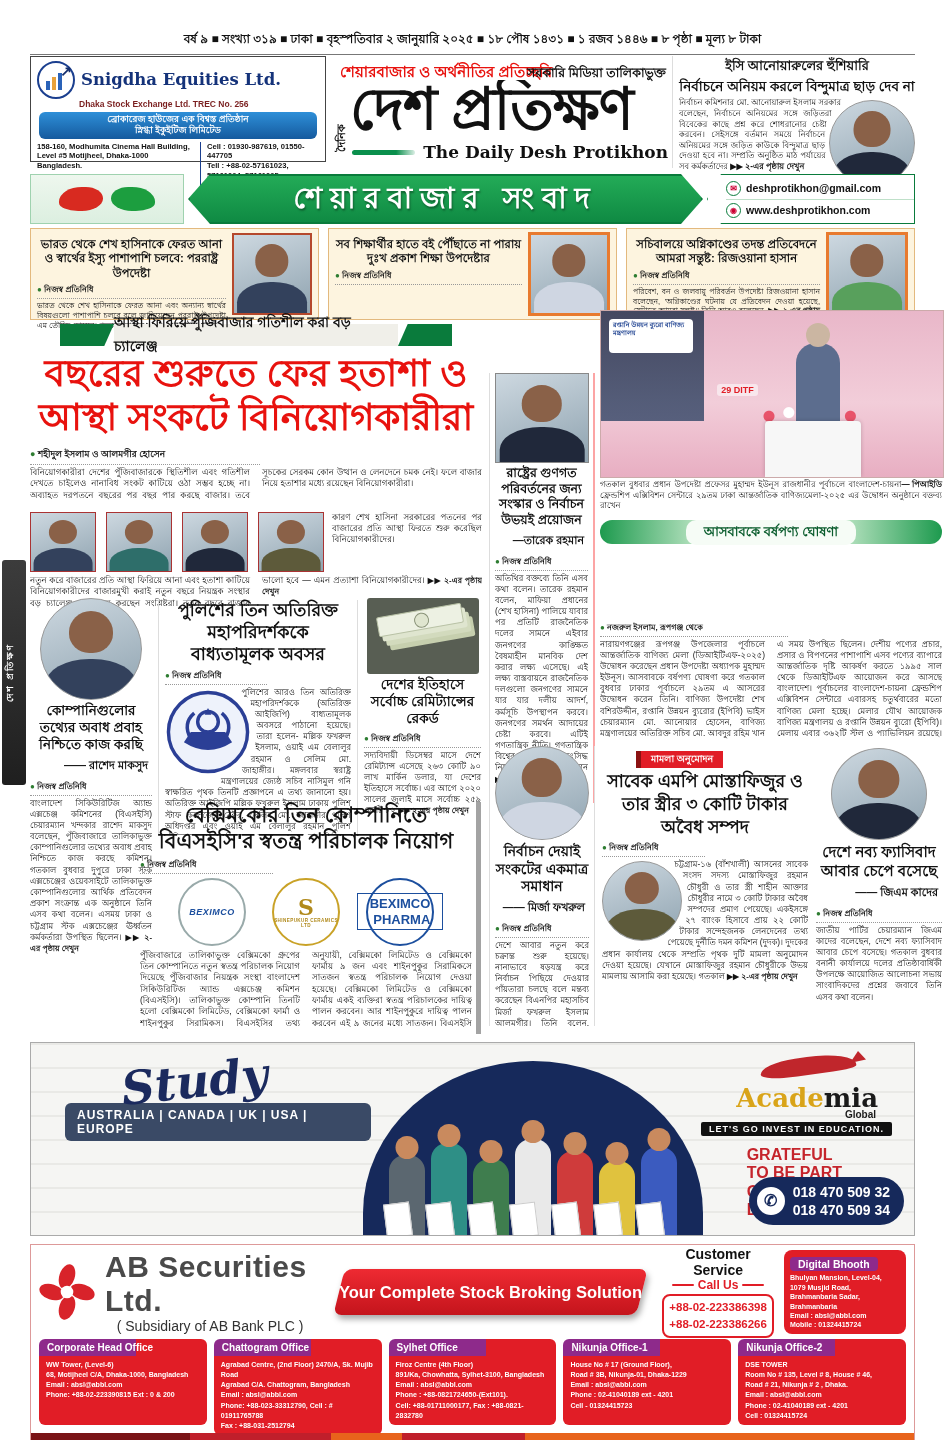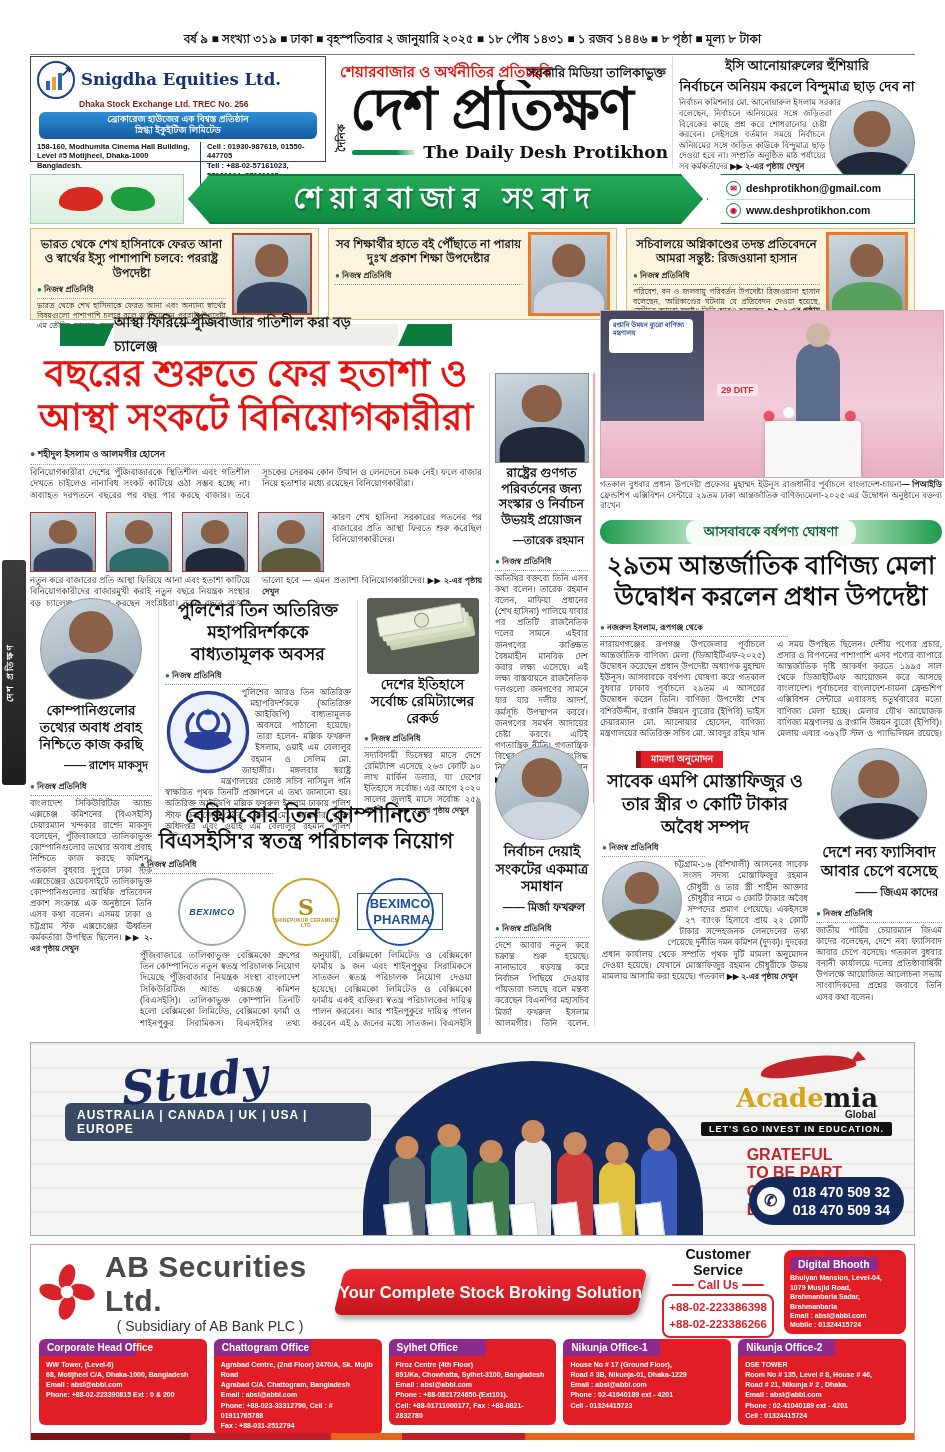--- a/index.html
+++ b/index.html
@@ -304,21 +304,20 @@
     <div class="card">রপ্তানি উন্নয়ন ব্যুরো বাণিজ্য মন্ত্রণালয়</div>
     <div class="flowers"></div>
     <div class="speaker"></div>
     <div class="podium"></div>
     <div class="ditf">29 DITF</div>
   </div>
   <div class="fair-cap"><b>— পিআইডি</b><span>গতকাল বুধবার প্রধান উপদেষ্টা প্রফেসর মুহাম্মদ ইউনূস রাজধানীর পূর্বাচলে বাংলাদেশ-চায়না ফ্রেন্ডশিপ এক্সিবিশন সেন্টারে ২৯তম ঢাকা আন্তর্জাতিক বাণিজ্যমেলা-২০২৫ এর উদ্বোধন অনুষ্ঠানে বক্তব্য রাখেন</span></div>
   <div class="fair-ban">
       <span>আসবাবকে বর্ষপণ্য ঘোষণা</span>
     </div>
-  <h2 class="fair-h">২৯তম আন্তর্জাতিক বাণিজ্য মেলা উদ্বোধন করলেন প্রধান উপদেষ্টা</h2>
   <div class="fair-body">
     <div class="byline"><span class="dot">●</span> <span>নজরুল ইসলাম, রূপগঞ্জ থেকে</span></div>
     <div class="cols2"><span>নারায়ণগঞ্জের রূপগঞ্জ উপজেলার পূর্বাচলে আন্তর্জাতিক বাণিজ্য মেলা (ডিআইটিএফ-২০২৫) উদ্বোধন করেছেন প্রধান উপদেষ্টা অধ্যাপক মুহাম্মদ ইউনূস। আসবাবকে বর্ষপণ্য ঘোষণা করে গতকাল বুধবার ঢাকার পূর্বাচলে ২৯তম এ আসরের উদ্বোধন করেন তিনি। বাণিজ্য উপদেষ্টা শেখ বশিরউদ্দীন, রপ্তানি উন্নয়ন ব্যুরোর (ইপিবি) ভাইস চেয়ারম্যান মো. আনোয়ার হোসেন, বাণিজ্য মন্ত্রণালয়ের অতিরিক্ত সচিব মো. আবদুর রহিম খান এ সময় উপস্থিত ছিলেন। দেশীয় পণ্যের প্রচার, প্রসার ও বিপণনের পাশাপাশি এসব পণ্যের ব্যাপারে আন্তর্জাতিক দৃষ্টি আকর্ষণ করতে ১৯৯৫ সাল থেকে ডিআইটিএফ আয়োজন করে আসছে বাংলাদেশ। পূর্বাচলের বাংলাদেশ-চায়না ফ্রেন্ডশিপ এক্সিবিশন সেন্টারে এবারসহ চতুর্থবারের মতো বাণিজ্য মেলা হচ্ছে। মেলার যৌথ আয়োজক বাণিজ্য মন্ত্রণালয় ও রপ্তানি উন্নয়ন ব্যুরো (ইপিবি)। মেলায় এবার ৩৬২টি স্টল ও প্যাভিলিয়ন রয়েছে। এর মধ্যে ৩৫১টিই দেশীয় প্রতিষ্ঠানের স্টল-প্যাভিলিয়ন। বাকি ১১টি স্টল ভারত, পাকিস্তান, তুরস্ক, সিঙ্গাপুর, ইন্দোনেশিয়া, হংকং ও মালয়েশিয়া এই ৭ দেশের। নতুন নতুন পণ্যকে রপ্তানিতে অন্তর্ভুক্তকরণ, পণ্যের বাজার সম্প্রসারণ এবং পণ্য বহুমুখীকরণের অংশ হিসেবে ইপিবি প্রতিবছর এ মেলার আয়োজন করে আসছে জানিয়ে প্রধান</span> </div>
   </div>
 
   <div class="maksud">
     <span class="ph round"></span>
     <div class="colhead">কোম্পানিগুলোর তথ্যের অবাধ প্রবাহ নিশ্চিতে কাজ করছি</div>
     <div class="attrib">—— রাশেদ মাকসুদ</div>
     <div class="byline"><span class="dot">●</span> <span>নিজস্ব প্রতিনিধি</span></div>

